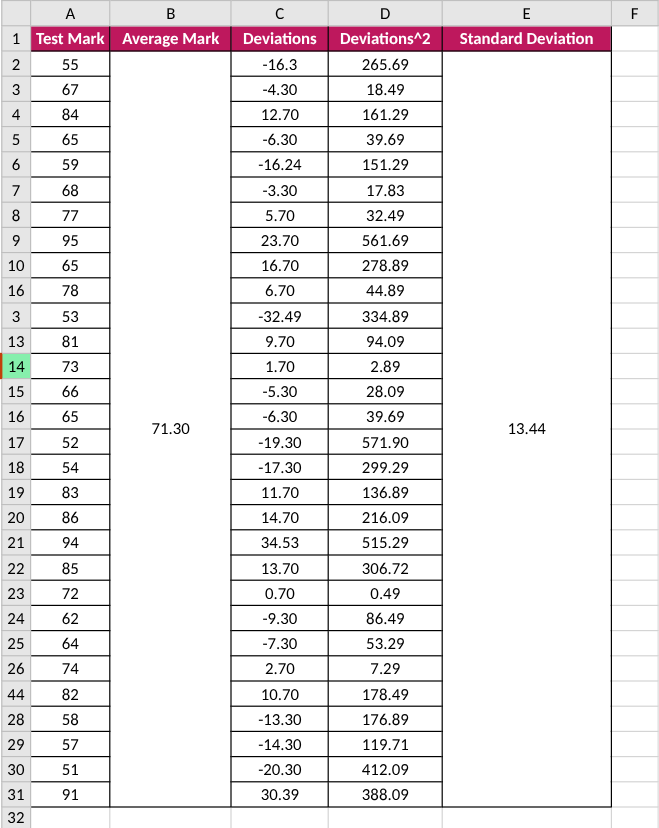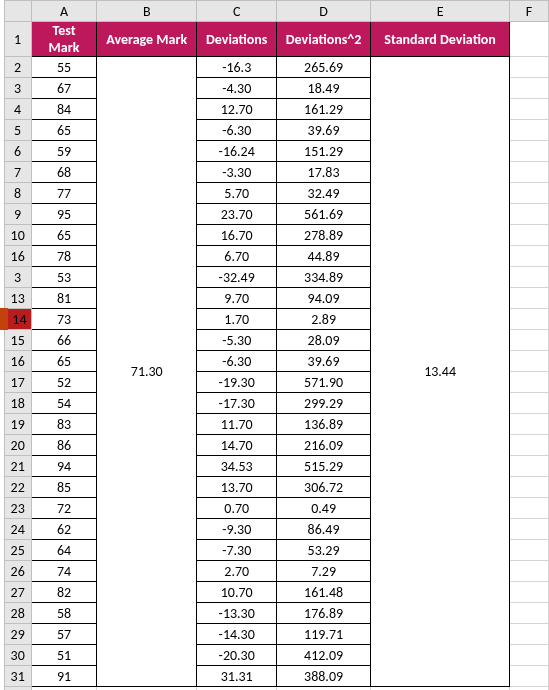--- a/index.html
+++ b/index.html
@@ -34,22 +34,22 @@
       font-weight: normal;
       height: 20px;
     }
     .row-header {
       background: #e6e6e6;
       font-weight: normal;
       width: 22px;
       text-align: center;
     }
     .row-header.selected {
-      background: #b91c1c;
-      border-left: 8px solid #c2410c;
+      background: #86efac;
+      border-left: 2px solid #c2410c;
       margin-left: 28px;
     }
     .data-header {
       background: #be185d;
       color: #fff;
       font-weight: bold;
       border: 1px solid #000;
       margin-top: 35px;
     }
     .data-cell {
@@ -263,24 +263,24 @@
         <td class="blank-cell col-f"></td>
       </tr>
       <tr>
         <td class="row-header">26</td>
         <td class="data-cell col-a">74</td>
         <td class="data-cell col-c">2.70</td>
         <td class="data-cell col-d">7.29</td>
         <td class="blank-cell col-f"></td>
       </tr>
       <tr>
-        <td class="row-header">27</td>
+        <td class="row-header">44</td>
         <td class="data-cell col-a">82</td>
         <td class="data-cell col-c">10.70</td>
-        <td class="data-cell col-d">161.48</td>
+        <td class="data-cell col-d">178.49</td>
         <td class="blank-cell col-f"></td>
       </tr>
       <tr>
         <td class="row-header">28</td>
         <td class="data-cell col-a">58</td>
         <td class="data-cell col-c">-13.30</td>
         <td class="data-cell col-d">176.89</td>
         <td class="blank-cell col-f"></td>
       </tr>
       <tr>
@@ -293,21 +293,21 @@
       <tr>
         <td class="row-header">30</td>
         <td class="data-cell col-a">51</td>
         <td class="data-cell col-c">-20.30</td>
         <td class="data-cell col-d">412.09</td>
         <td class="blank-cell col-f"></td>
       </tr>
       <tr>
         <td class="row-header">31</td>
         <td class="data-cell col-a">91</td>
-        <td class="data-cell col-c">31.31</td>
+        <td class="data-cell col-c">30.39</td>
         <td class="data-cell col-d">388.09</td>
         <td class="blank-cell col-f"></td>
       </tr>
       <tr style="height: 10px;">
         <td class="row-header" style="height: 10px; overflow: hidden;">32</td>
         <td class="blank-cell" style="height: 10px;"></td>
         <td class="blank-cell" style="height: 10px;"></td>
         <td class="blank-cell" style="height: 10px;"></td>
         <td class="blank-cell" style="height: 10px;"></td>
         <td class="blank-cell" style="height: 10px;"></td>

